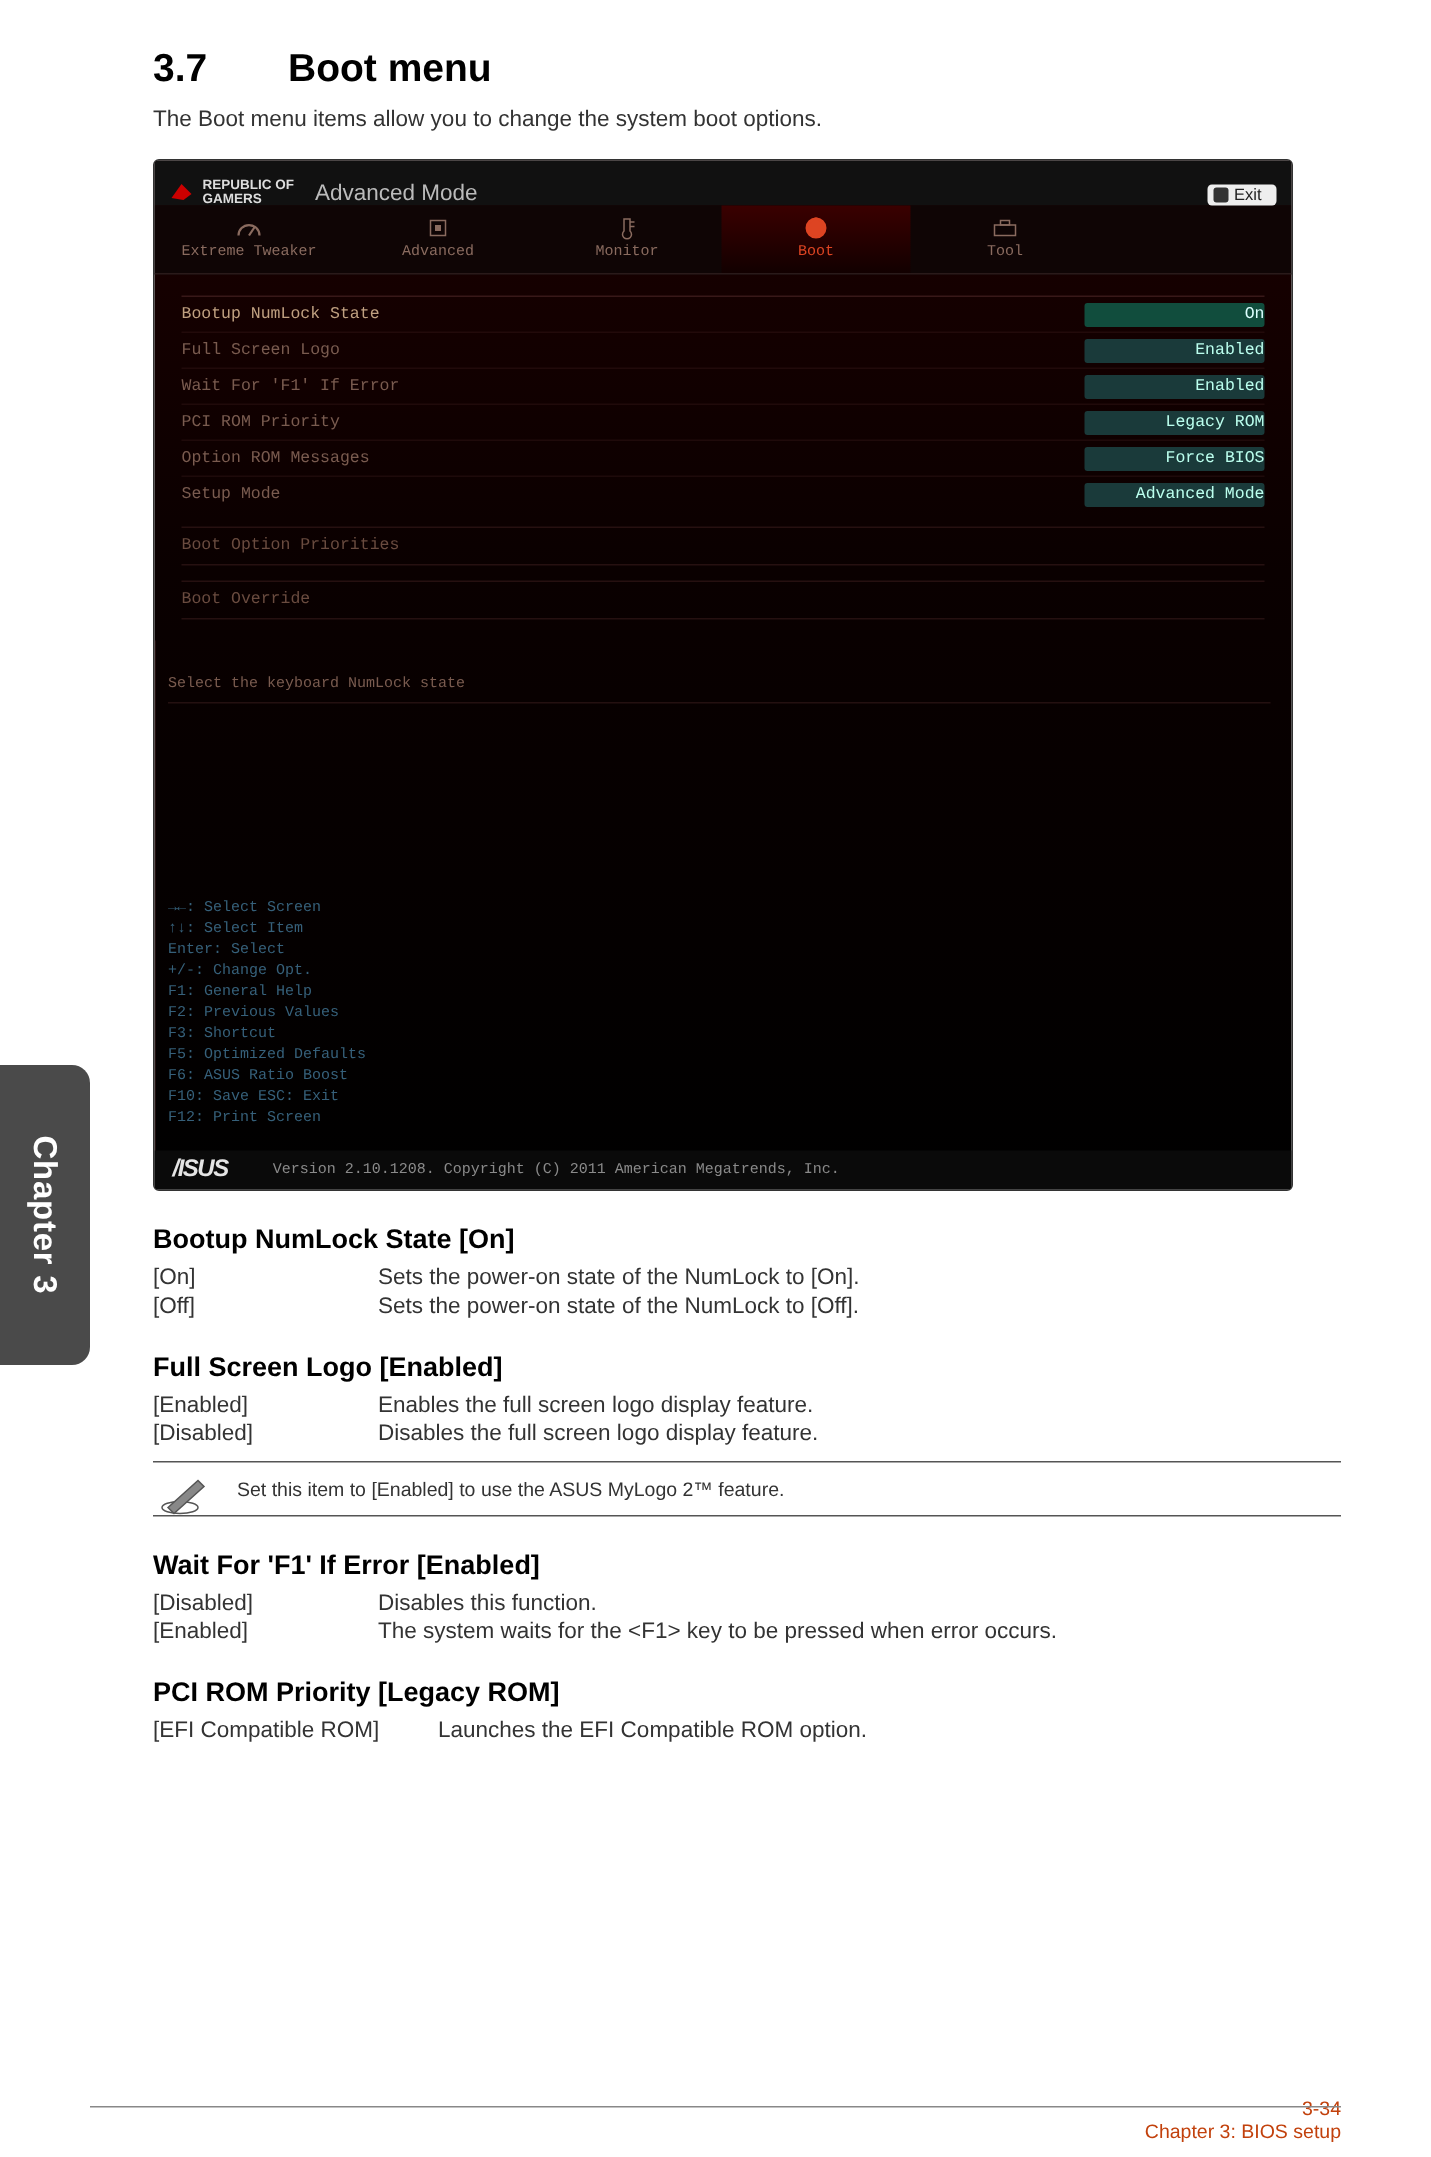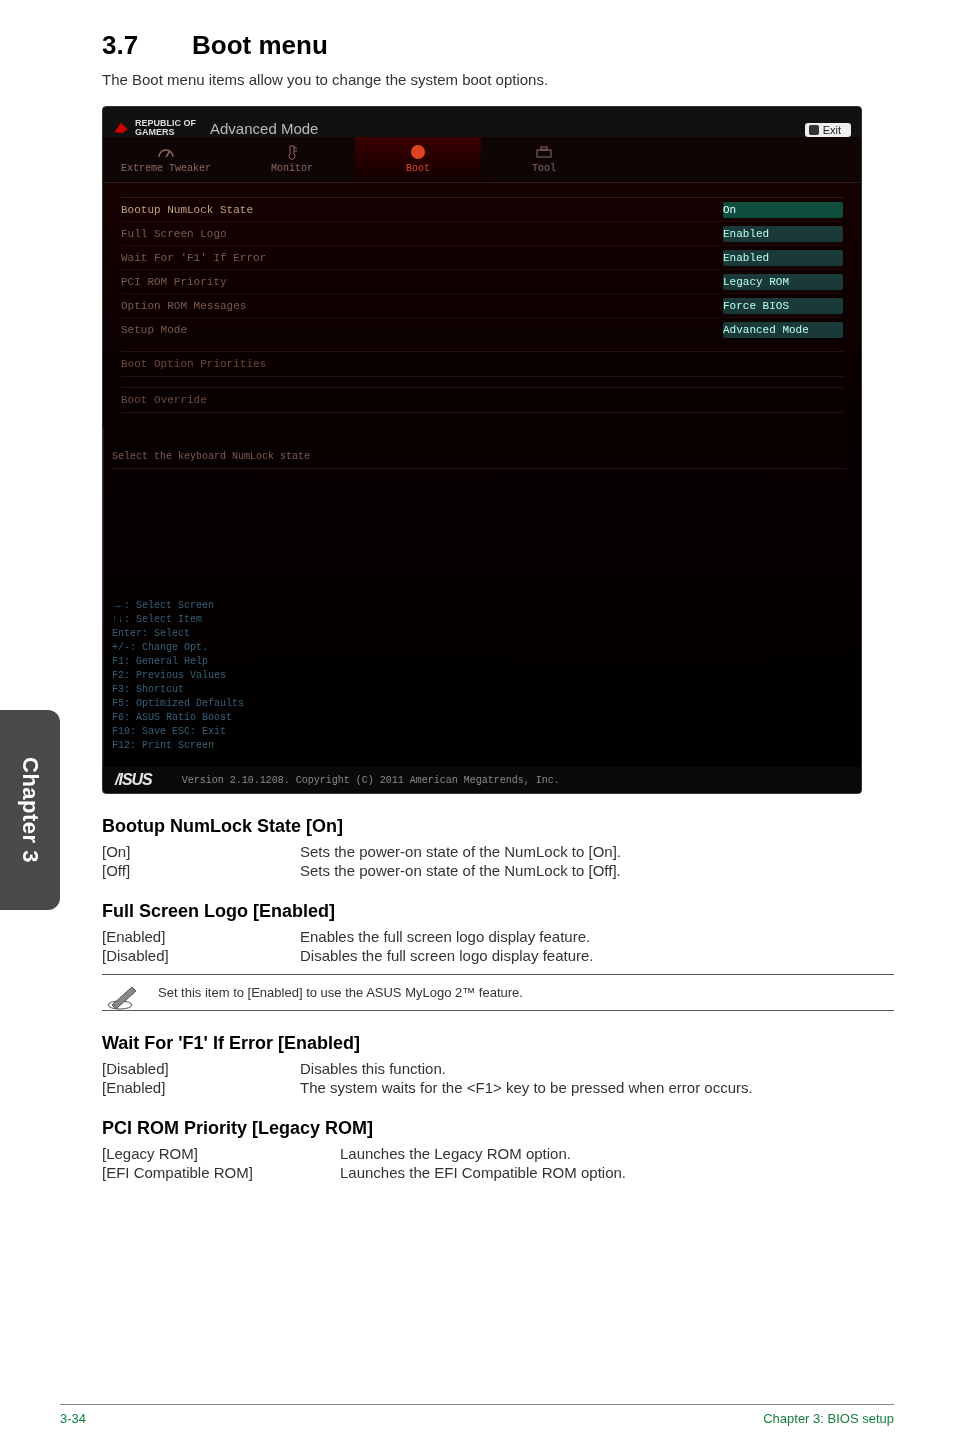--- a/index.html
+++ b/index.html
@@ -96,21 +96,21 @@
   .bios-row {
     display: flex;
     align-items: center;
     height: 24px;
     border-top: 1px solid rgba(80,40,40,0.25);
   }
   .bios-row:first-child { border-top: 1px solid rgba(80,40,40,0.6); }
   .bios-row .row-label { flex: 1; color: #7a5b4f; font-size: 11px; }
   .bios-row .row-value {
     width: 120px;
-    text-align: left;
+    text-align: right;
     background: #1a3a3a;
     color: #bfe;
     font-size: 11px;
     padding: 2px 0;
     border-radius: 2px;
   }
   .bios-row.selected .row-label { color: #c0a080; }
   .bios-row.selected .row-value { background: #114d3d; color: #dff; }
   .bios-section-header {
     margin-top: 10px;
@@ -147,21 +147,20 @@
     font-weight: bold;
     margin-top: 22px;
     margin-bottom: 6px;
     color: #000;
   }
   .opt-row {
     display: flex;
     font-size: 15px;
     color: #333;
     margin-bottom: 2px;
-    gap: 48px;
   }
   .opt-row .opt-key { width: 150px; flex: 0 0 150px; }
   .opt-row.wide .opt-key { width: 190px; flex: 0 0 190px; }
 
   .note-bar {
     border-top: 1px solid #555;
     border-bottom: 1px solid #555;
     margin-top: 10px;
     padding: 10px 0 10px 56px;
     position: relative;
@@ -203,21 +202,22 @@
   
   .footerbar {
     position: absolute;
     left: 0; right: 0; bottom: 0;
     height: 40px;
     display: flex;
     justify-content: space-between;
     align-items: flex-end;
     padding: 0 60px 12px 60px;
     font-size: 13px;
-    color: #15803d;
+    color: #c2410c;
+    flex-direction: column;
   }
   .footerbar::before {
     content: '';
     position: absolute;
     left: 60px; right: 60px; top: 6px;
     border-top: 1px solid #888;
   }
 </style>
 </head>
 <body>
@@ -251,20 +251,29 @@
 
     <div class="bios-tabs">
       <div class="bios-tab">
         <div class="tab-icon">
             <svg width="18" height="14" viewBox="0 0 18 14">
               <path d="M2 12 A7 7 0 0 1 16 12" fill="none" stroke="#8a6b5f" stroke-width="1.5"></path>
               <line x1="9" y1="12" x2="13" y2="6" stroke="#8a6b5f" stroke-width="1.5"></line>
             </svg>
           </div>
         <div class="label">Extreme Tweaker</div>
+      </div>
+      <div class="bios-tab">
+        <div class="tab-icon">
+            <svg width="16" height="14" viewBox="0 0 16 14">
+              <rect x="3" y="2" width="10" height="10" fill="none" stroke="#8a6b5f"></rect>
+              <rect x="6" y="5" width="4" height="4" fill="#8a6b5f"></rect>
+            </svg>
+          </div>
+        <div class="label">Advanced</div>
       </div>
       <div class="bios-tab">
         <div class="tab-icon">
             <svg width="14" height="16" viewBox="0 0 14 16">
               <path d="M5 2 L5 10 A3 3 0 1 0 9 10 L9 2 Z" fill="none" stroke="#8a6b5f"></path>
               <line x1="9" y1="4" x2="12" y2="4" stroke="#8a6b5f"></line>
               <line x1="9" y1="7" x2="12" y2="7" stroke="#8a6b5f"></line>
             </svg>
           </div>
         <div class="label">Monitor</div>
@@ -375,24 +384,20 @@
     <span class="opt-key">[Disabled]</span>
     <span>Disables this function.</span>
   </div>
   <div class="opt-row">
     <span class="opt-key">[Enabled]</span>
     <span>The system waits for the &lt;F1&gt; key to be pressed when error occurs.</span>
   </div>
 
   <h2 class="item-title">PCI ROM Priority [Legacy ROM]</h2>
   <div class="opt-row wide">
-    <span class="opt-key">[Legacy ROM]</span>
-    <span>Launches the Legacy ROM option.</span>
-  </div>
-  <div class="opt-row wide">
     <span class="opt-key">[EFI Compatible ROM]</span>
     <span>Launches the EFI Compatible ROM option.</span>
   </div>
 
 </div>
 
 <div class="side-tab">
   <span>Chapter 3</span>
 </div>
 

